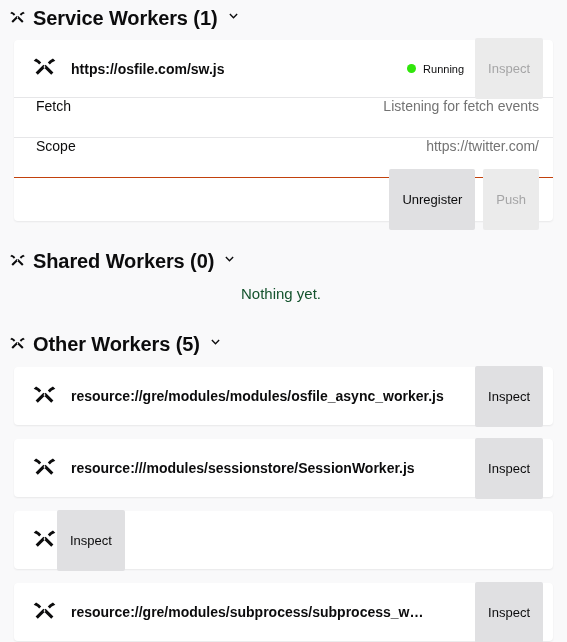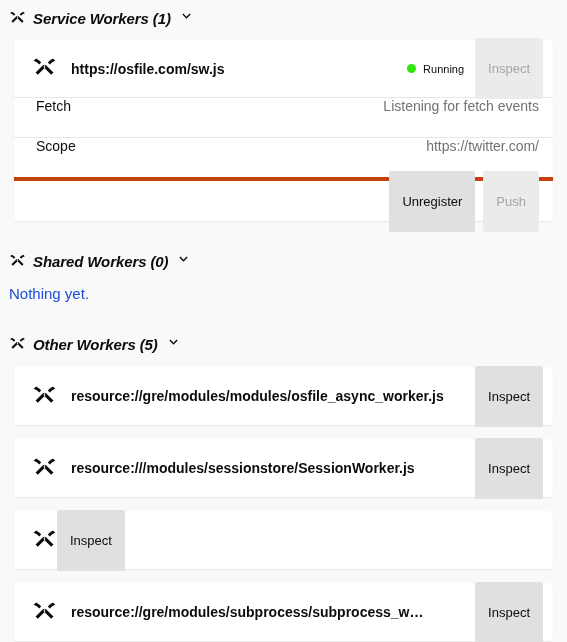--- a/index.html
+++ b/index.html
@@ -28,26 +28,25 @@
   
   .section-header {
     display: flex;
     align-items: center;
     gap: 7px;
     height: 36px;
     margin-left: -5px;
     user-select: none;
   }
   .section-title {
-    font-size: 15px;
+    font-size: 20px;
     font-weight: 600;
     letter-spacing: -0.1px;
     color: #0c0c0d;
     white-space: nowrap;
-    font-style: italic;
   }
   .hammer-icon svg { display: block; }
   .chevron {
     display: block;
     margin-left: 2px;
   }
 
   
   .card {
     background: #ffffff;
@@ -129,30 +128,31 @@
   }
 
   .sw-actions {
     display: flex;
     justify-content: flex-end;
     align-items: center;
     gap: 8px;
     height: 44px;
     padding: 0 14px;
     box-sizing: border-box;
-    border-top: 4px solid #c2410c;
+    border-top: 1px solid #c2410c;
   }
 
   
   .empty-text {
     font-size: 15px;
-    color: #1d4ed8;
+    color: #14532d;
     margin: 1px 0 0 -5px;
     height: 27px;
     line-height: 27px;
+    text-align: center;
   }
 
   
   .workers-list { margin-top: 5px; }
   .worker-card {
     display: flex;
     align-items: center;
     height: 58px;
     padding: 0 10px 0 18px;
     box-sizing: border-box;

